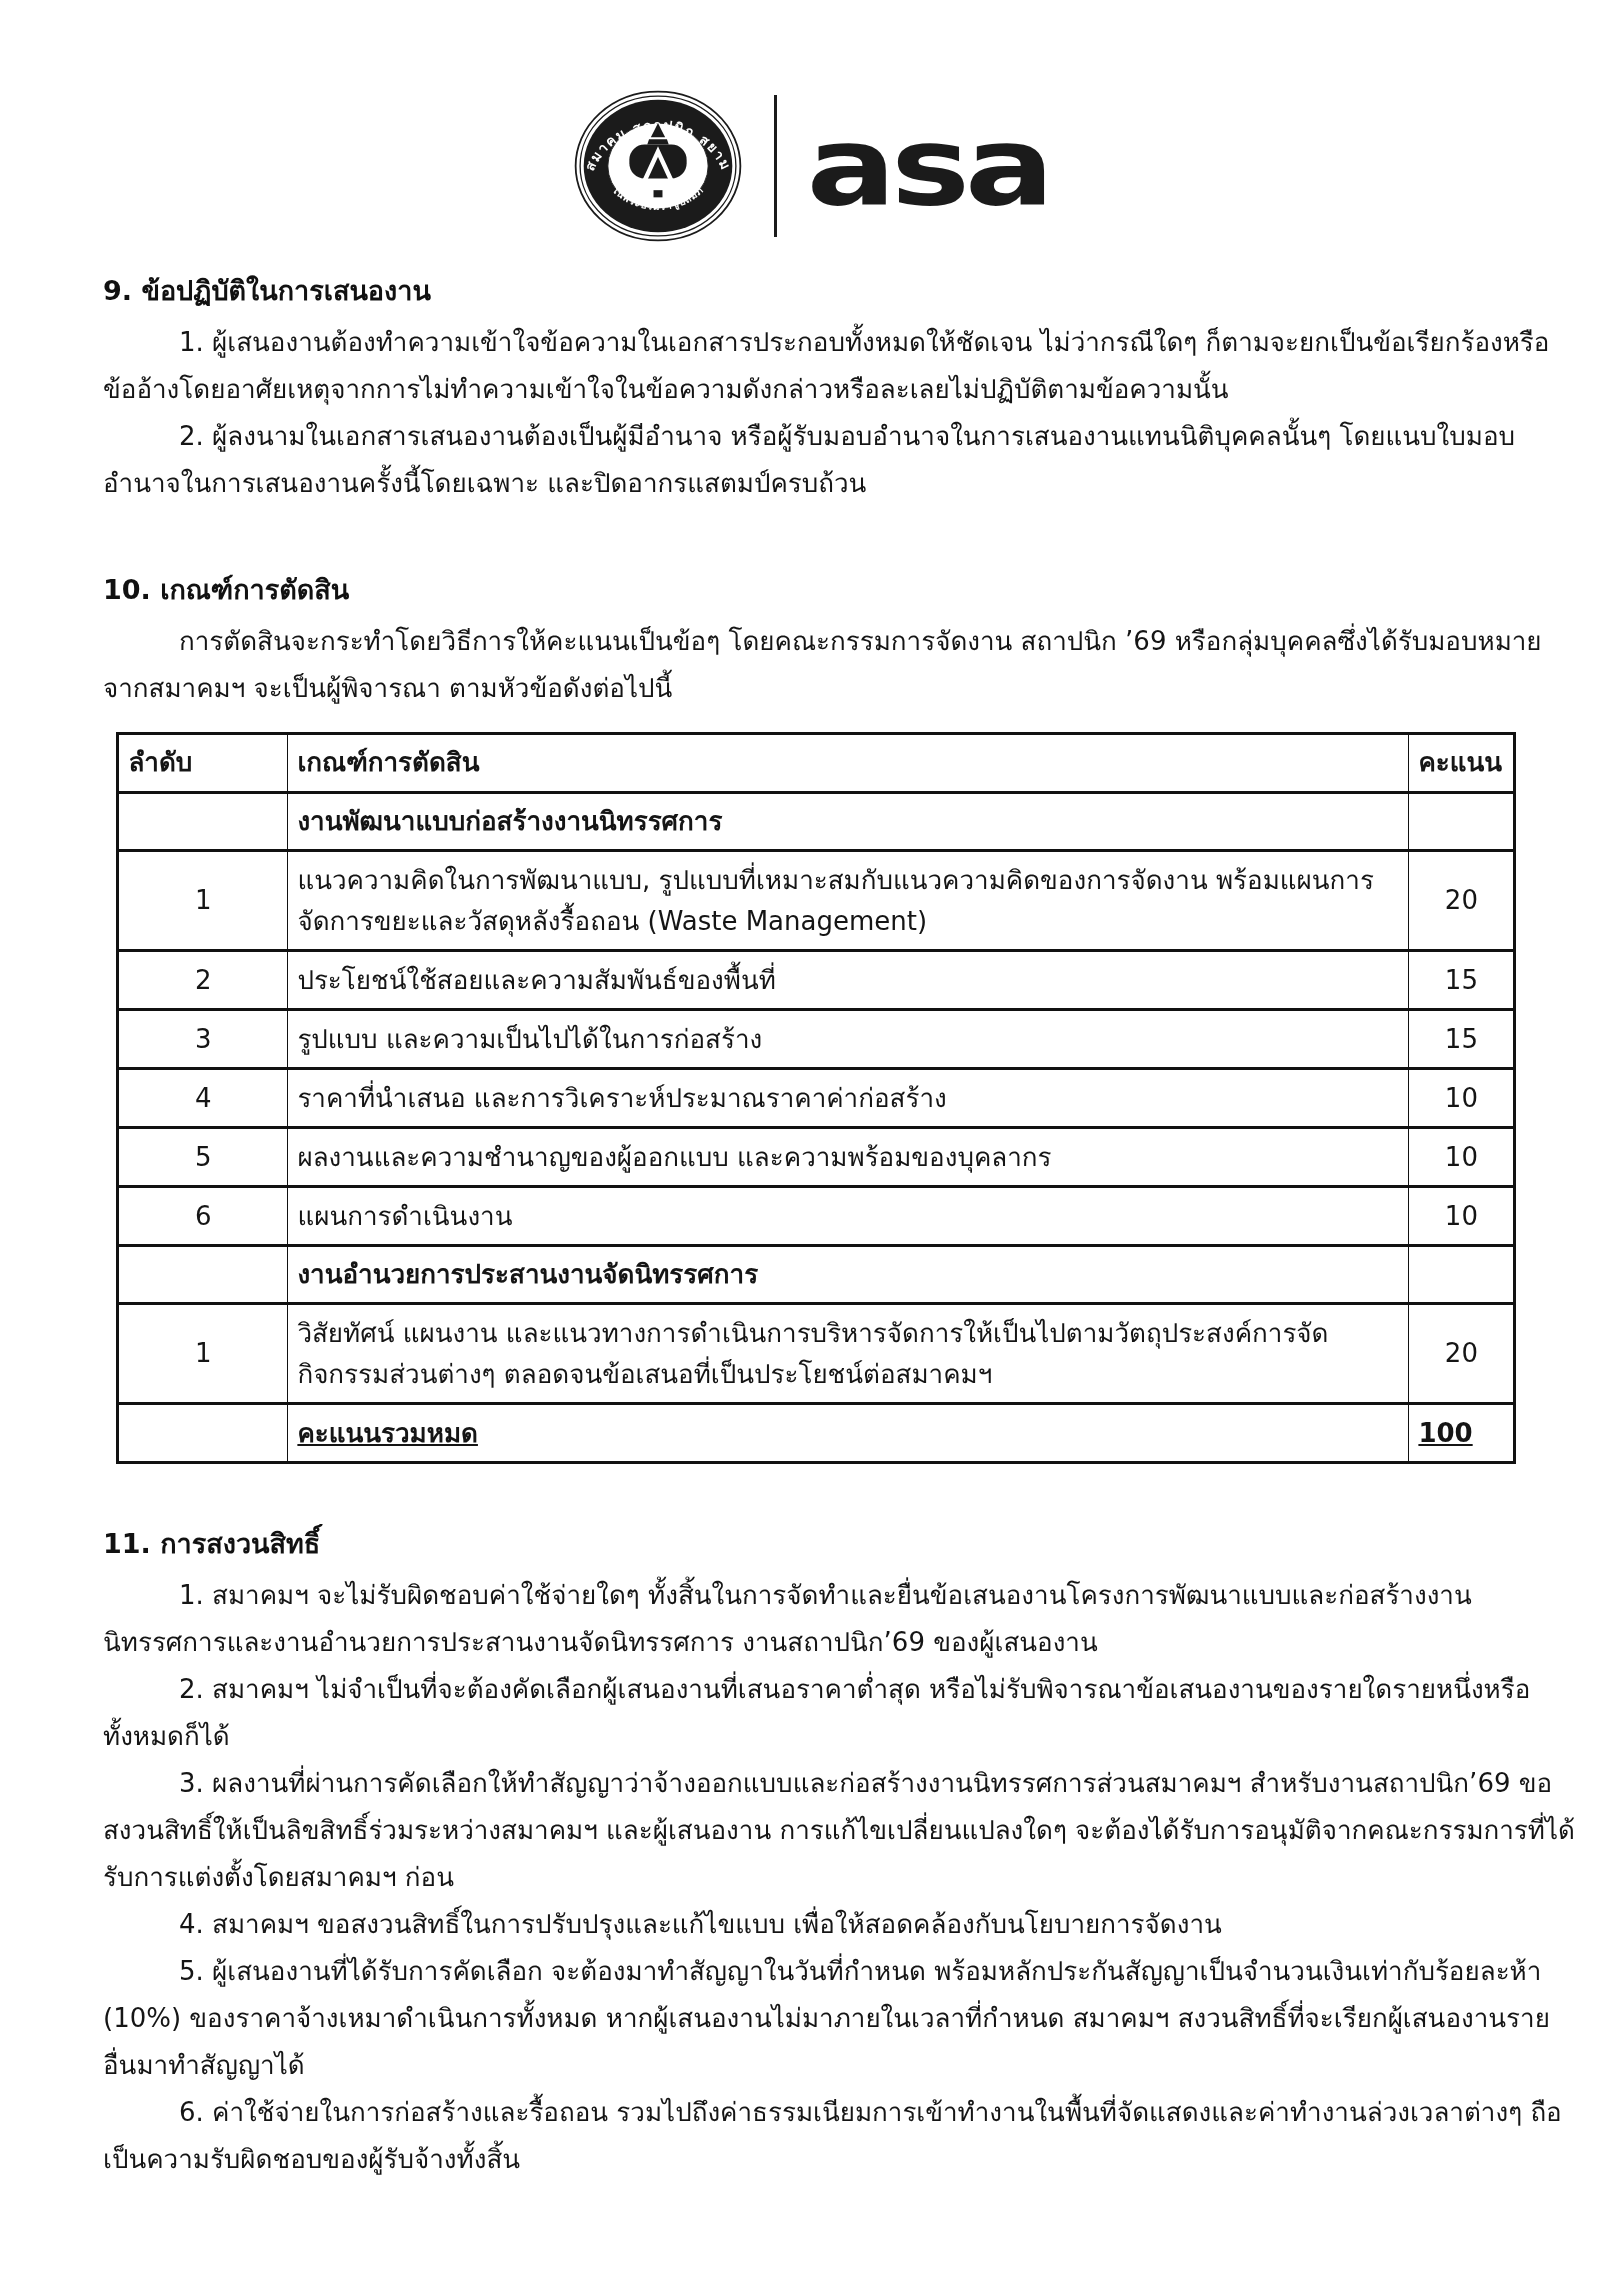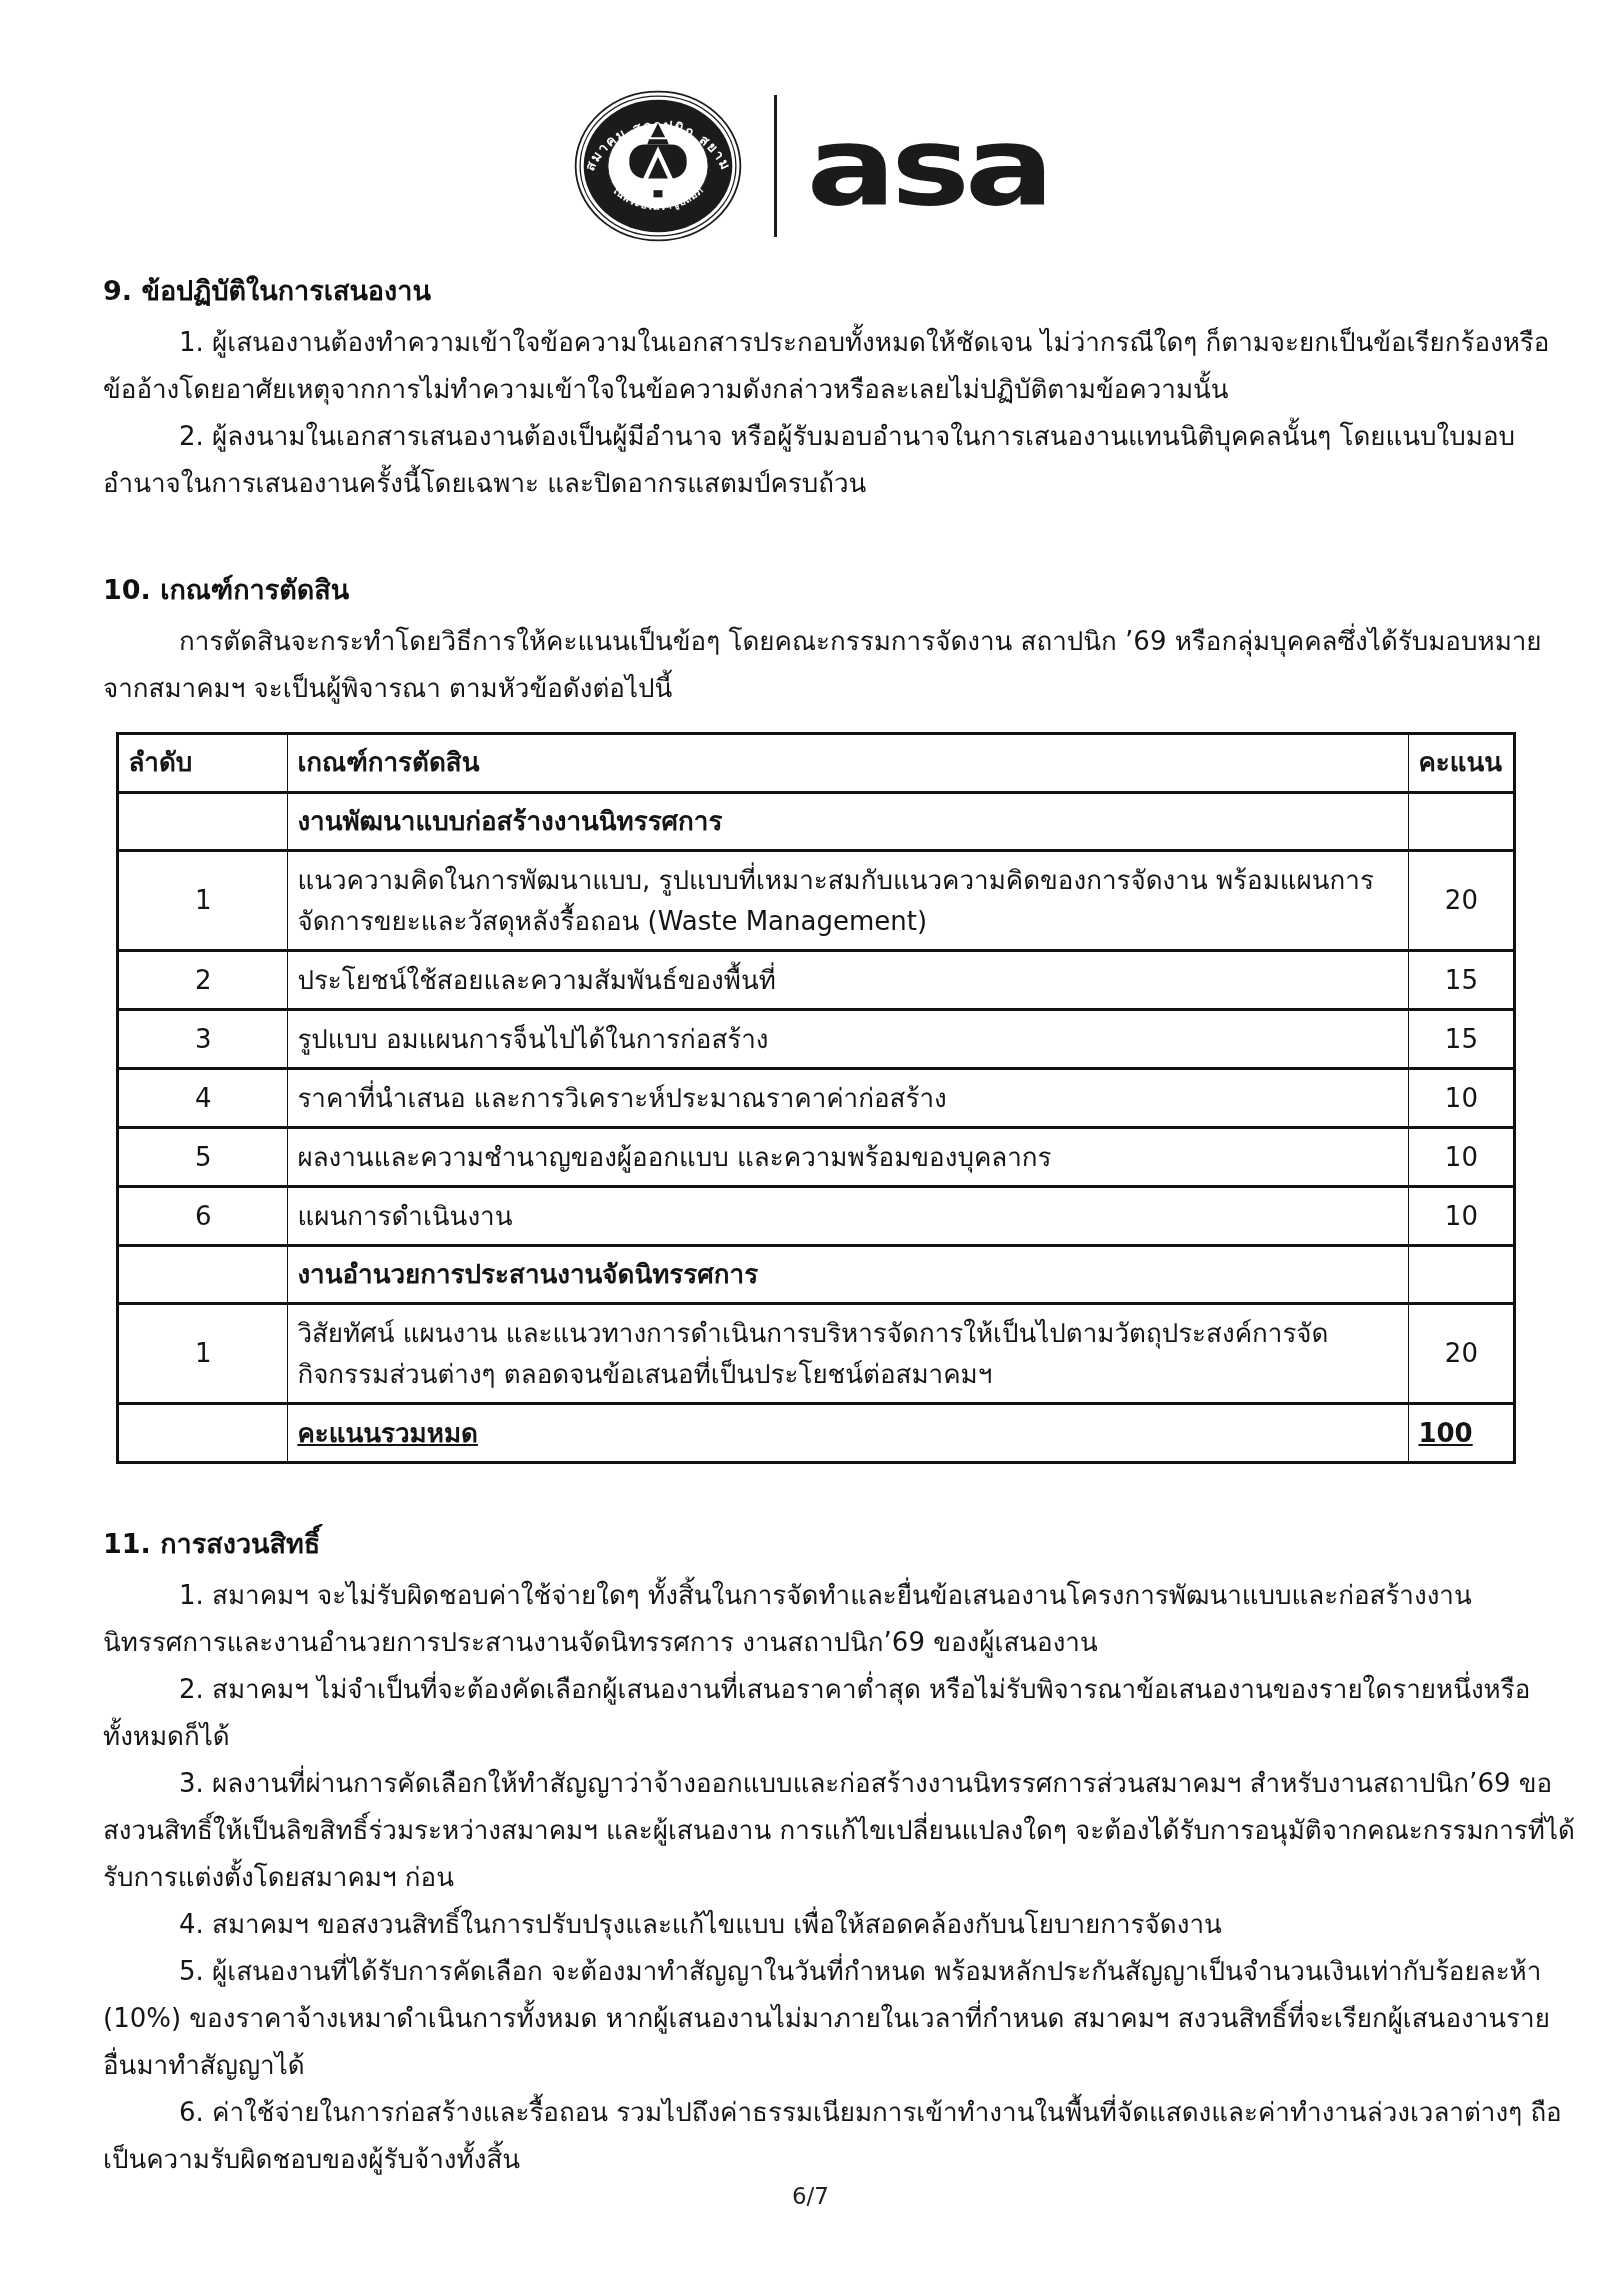--- a/index.html
+++ b/index.html
@@ -138,21 +138,21 @@
         <td class="cell-text">แนวความคิดในการพัฒนาแบบ, รูปแบบที่เหมาะสมกับแนวความคิดของการจัดงาน พร้อมแผนการจัดการขยะและวัสดุหลังรื้อถอน (Waste Management)</td>
         <td class="cell-score">20</td>
       </tr>
       <tr class="row-item">
         <td class="cell-no">2</td>
         <td class="cell-text">ประโยชน์ใช้สอยและความสัมพันธ์ของพื้นที่</td>
         <td class="cell-score">15</td>
       </tr>
       <tr class="row-item">
         <td class="cell-no">3</td>
-        <td class="cell-text">รูปแบบ อมแผนการจ็นไปได้ในการก่อสร้าง</td>
+        <td class="cell-text">รูปแบบ และความเป็นไปได้ในการก่อสร้าง</td>
         <td class="cell-score">15</td>
       </tr>
       <tr class="row-item">
         <td class="cell-no">4</td>
         <td class="cell-text">ราคาที่นำเสนอ และการวิเคราะห์ประมาณราคาค่าก่อสร้าง</td>
         <td class="cell-score">10</td>
       </tr>
       <tr class="row-item">
         <td class="cell-no">5</td>
         <td class="cell-text">ผลงานและความชำนาญของผู้ออกแบบ และความพร้อมของบุคลากร</td>
@@ -184,16 +184,15 @@
     <div class="sec-heading h11">11. การสงวนสิทธิ์</div>
     <p class="para first">1. สมาคมฯ จะไม่รับผิดชอบค่าใช้จ่ายใดๆ ทั้งสิ้นในการจัดทำและยื่นข้อเสนองานโครงการพัฒนาแบบและก่อสร้างงานนิทรรศการและงานอำนวยการประสานงานจัดนิทรรศการ งานสถาปนิก’69 ของผู้เสนองาน</p>
     <p class="para">2. สมาคมฯ ไม่จำเป็นที่จะต้องคัดเลือกผู้เสนองานที่เสนอราคาต่ำสุด หรือไม่รับพิจารณาข้อเสนองานของรายใดรายหนึ่งหรือทั้งหมดก็ได้</p>
     <p class="para">3. ผลงานที่ผ่านการคัดเลือกให้ทำสัญญาว่าจ้างออกแบบและก่อสร้างงานนิทรรศการส่วนสมาคมฯ สำหรับงานสถาปนิก’69 ขอสงวนสิทธิ์ให้เป็นลิขสิทธิ์ร่วมระหว่างสมาคมฯ และผู้เสนองาน การแก้ไขเปลี่ยนแปลงใดๆ จะต้องได้รับการอนุมัติจากคณะกรรมการที่ได้รับการแต่งตั้งโดยสมาคมฯ ก่อน</p>
     <p class="para">4. สมาคมฯ ขอสงวนสิทธิ์ในการปรับปรุงและแก้ไขแบบ เพื่อให้สอดคล้องกับนโยบายการจัดงาน</p>
     <p class="para">5. ผู้เสนองานที่ได้รับการคัดเลือก จะต้องมาทำสัญญาในวันที่กำหนด พร้อมหลักประกันสัญญาเป็นจำนวนเงินเท่ากับร้อยละห้า (10%) ของราคาจ้างเหมาดำเนินการทั้งหมด หากผู้เสนองานไม่มาภายในเวลาที่กำหนด สมาคมฯ สงวนสิทธิ์ที่จะเรียกผู้เสนองานรายอื่นมาทำสัญญาได้</p>
     <p class="para">6. ค่าใช้จ่ายในการก่อสร้างและรื้อถอน รวมไปถึงค่าธรรมเนียมการเข้าทำงานในพื้นที่จัดแสดงและค่าทำงานล่วงเวลาต่างๆ ถือเป็นความรับผิดชอบของผู้รับจ้างทั้งสิ้น</p>
 
   </div>
 
-  <div class="page-footer">6/7</div>
 
 </div>
 
 
 </body></html>

